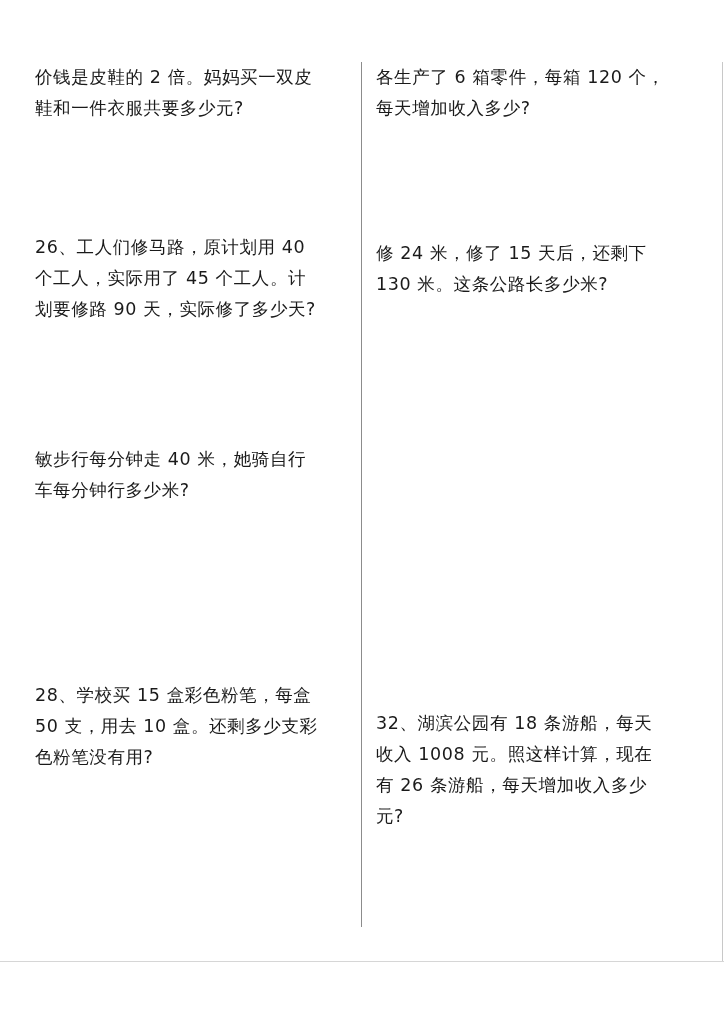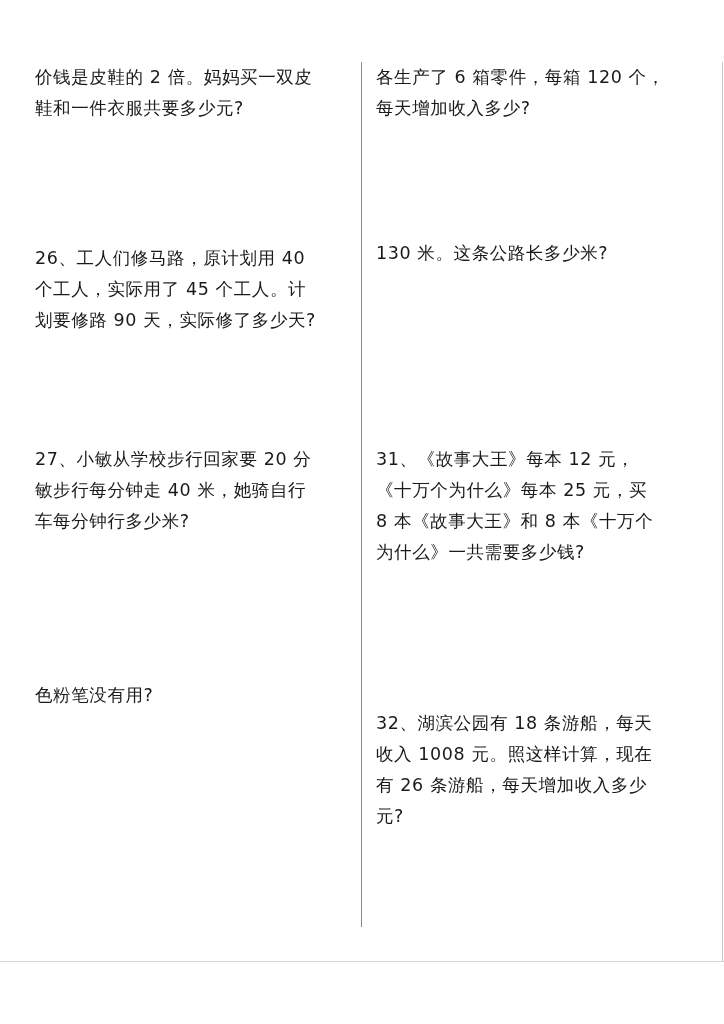--- a/index.html
+++ b/index.html
@@ -37,51 +37,47 @@
 
   <div class="divider-v"></div>
   <div class="border-right"></div>
   <div class="divider-h"></div>
 
   <div class="problem col-left" style="top:62px;">
     <span class="line">价钱是皮鞋的 2 倍。妈妈买一双皮</span>
     <span class="line">鞋和一件衣服共要多少元?</span>
   </div>
 
-  <div class="problem col-left" style="top:243px;">
+  <div class="problem col-left" style="top:232px;">
     <span class="line">26、工人们修马路，原计划用 40</span>
     <span class="line">个工人，实际用了 45 个工人。计</span>
     <span class="line">划要修路 90 天，实际修了多少天?</span>
   </div>
 
   <div class="problem col-left" style="top:444px;">
-    <span class="line">27、小敏从学校步行回家要 20 分</span>
     <span class="line">敏步行每分钟走 40 米，她骑自行</span>
     <span class="line">车每分钟行多少米?</span>
   </div>
 
   <div class="problem col-left" style="top:680px;">
+    <span class="line">28、学校买 15 盒彩色粉笔，每盒</span>
+    <span class="line">50 支，用去 10 盒。还剩多少支彩</span>
     <span class="line">色粉笔没有用?</span>
   </div>
 
   <div class="problem col-right" style="top:62px;">
     <span class="line">各生产了 6 箱零件，每箱 120 个，</span>
     <span class="line">每天增加收入多少?</span>
   </div>
 
   <div class="problem col-right" style="top:238px;">
+    <span class="line">修 24 米，修了 15 天后，还剩下</span>
     <span class="line">130 米。这条公路长多少米?</span>
   </div>
 
-  <div class="problem col-right" style="top:444px;">
-    <span class="line">31、《故事大王》每本 12 元，</span>
-    <span class="line">《十万个为什么》每本 25 元，买</span>
-    <span class="line">8 本《故事大王》和 8 本《十万个</span>
-    <span class="line">为什么》一共需要多少钱?</span>
-  </div>
 
   <div class="problem col-right" style="top:708px;">
     <span class="line">32、湖滨公园有 18 条游船，每天</span>
     <span class="line">收入 1008 元。照这样计算，现在</span>
     <span class="line">有 26 条游船，每天增加收入多少</span>
     <span class="line">元?</span>
   </div>
 
 </div>
 

